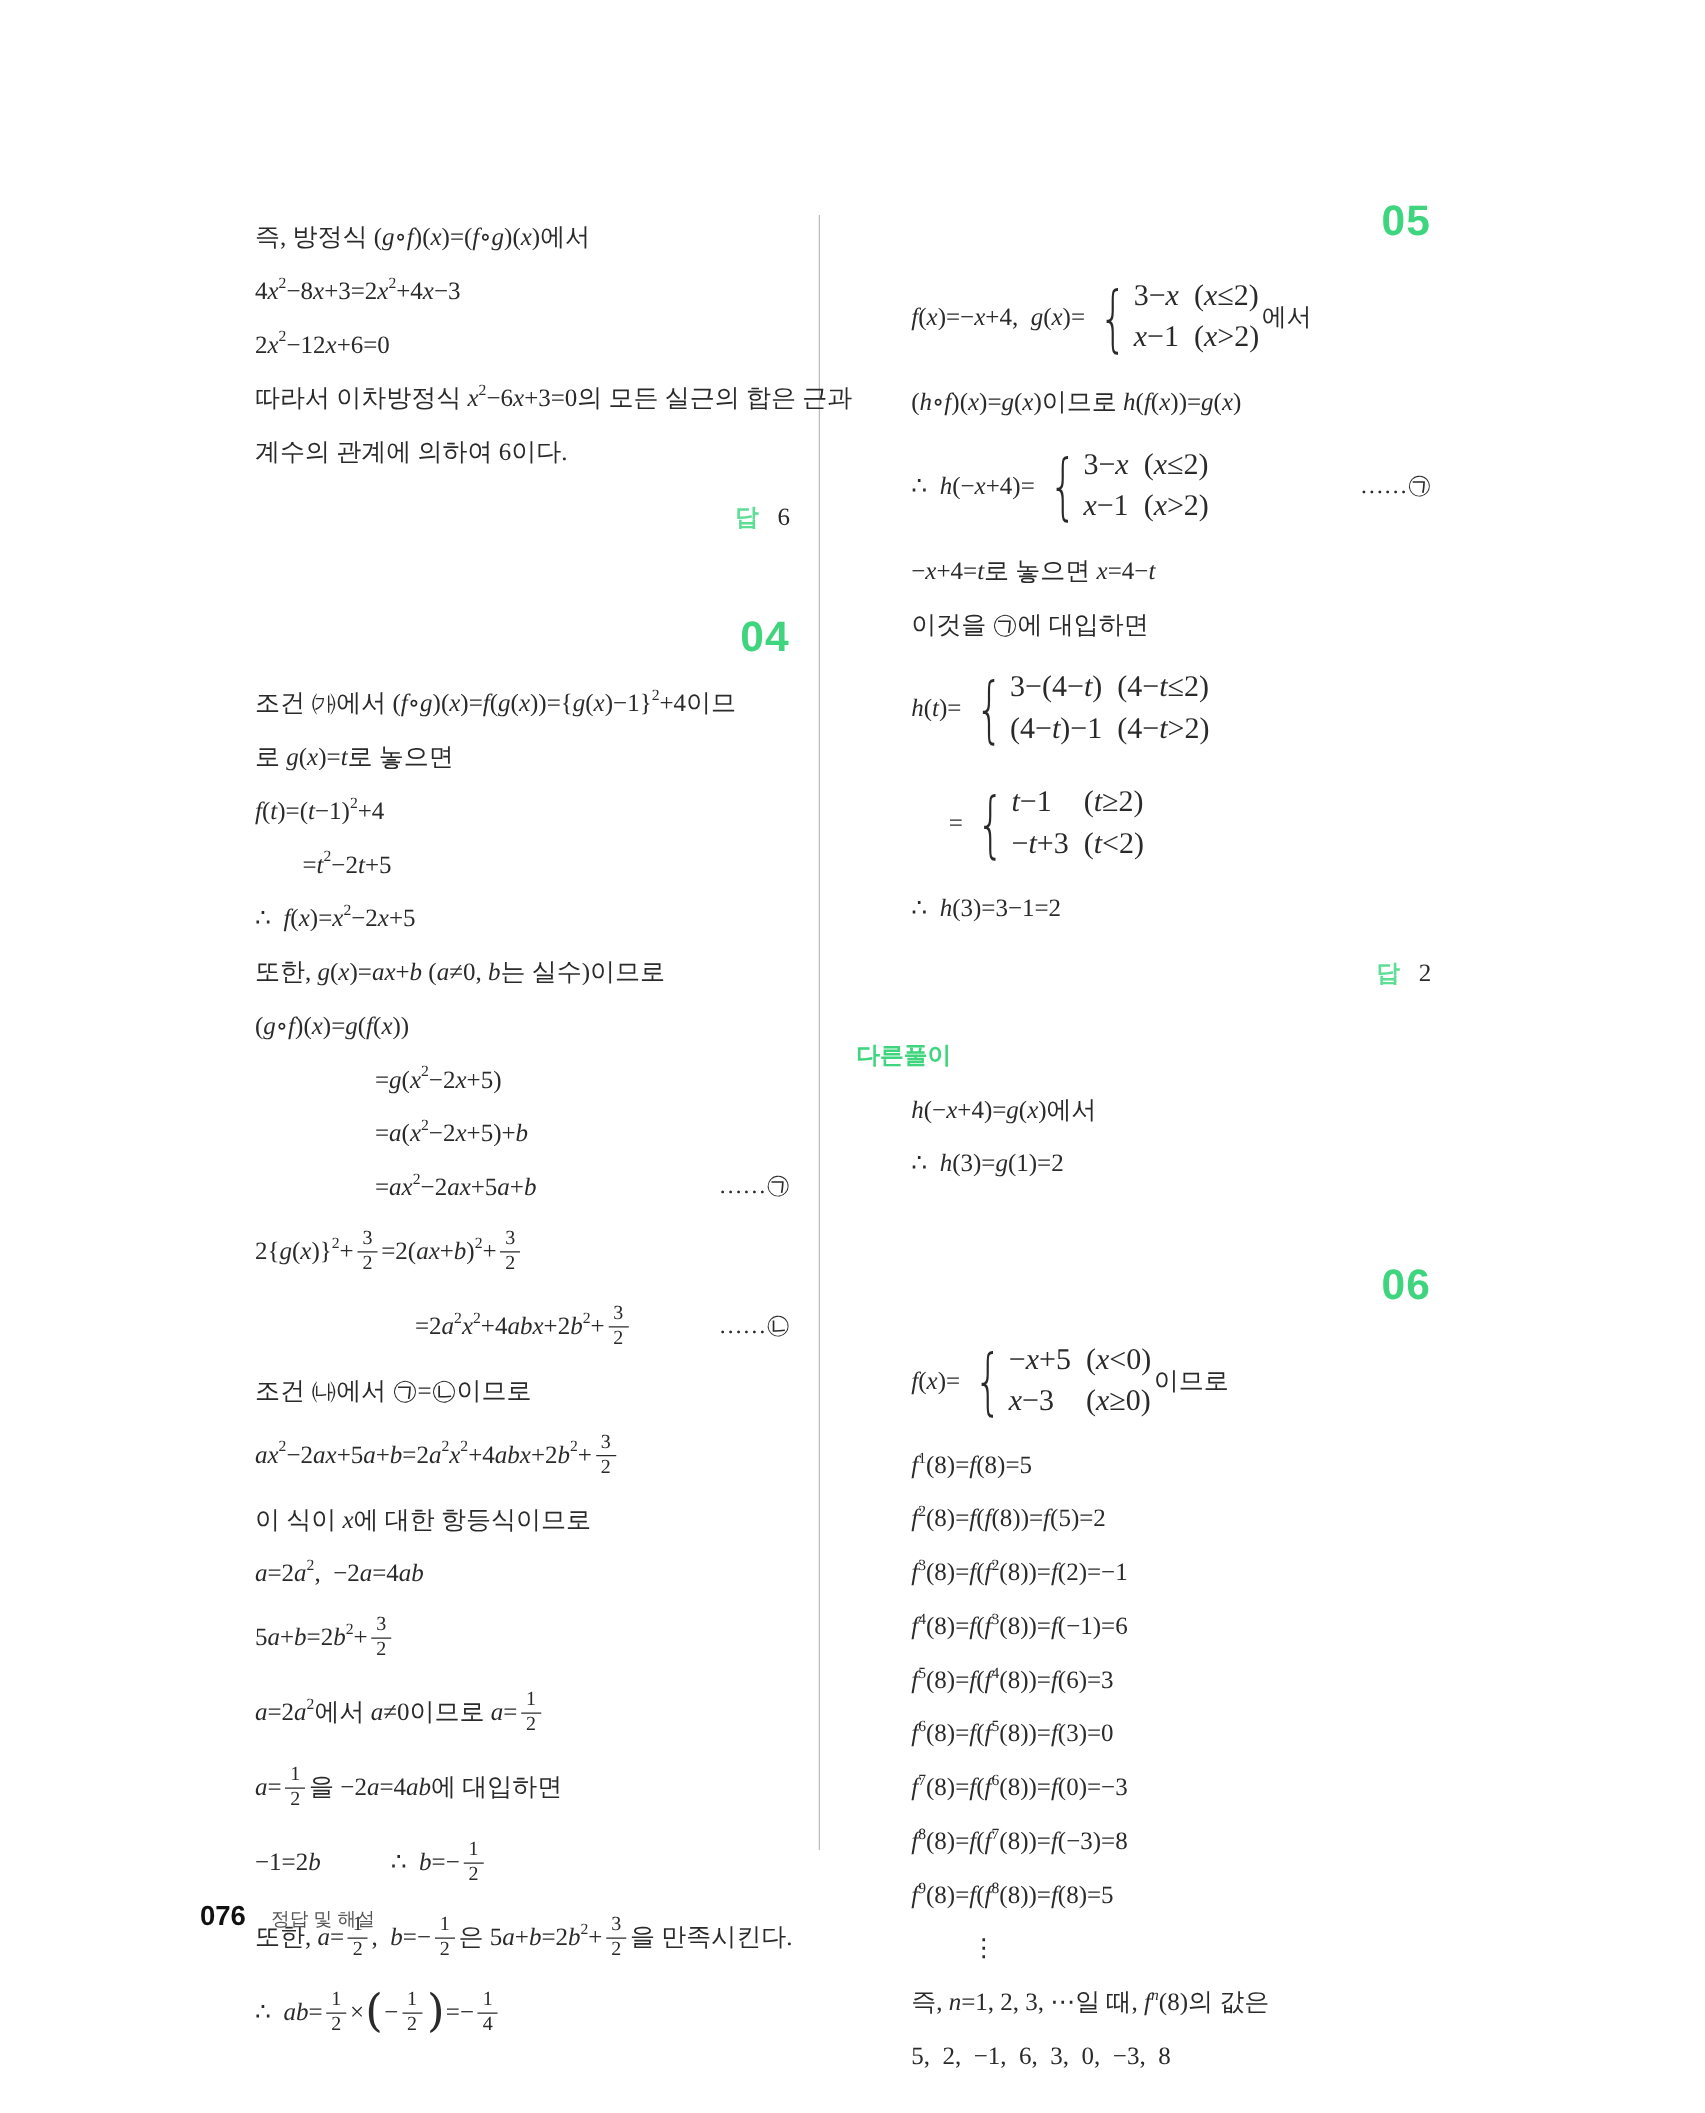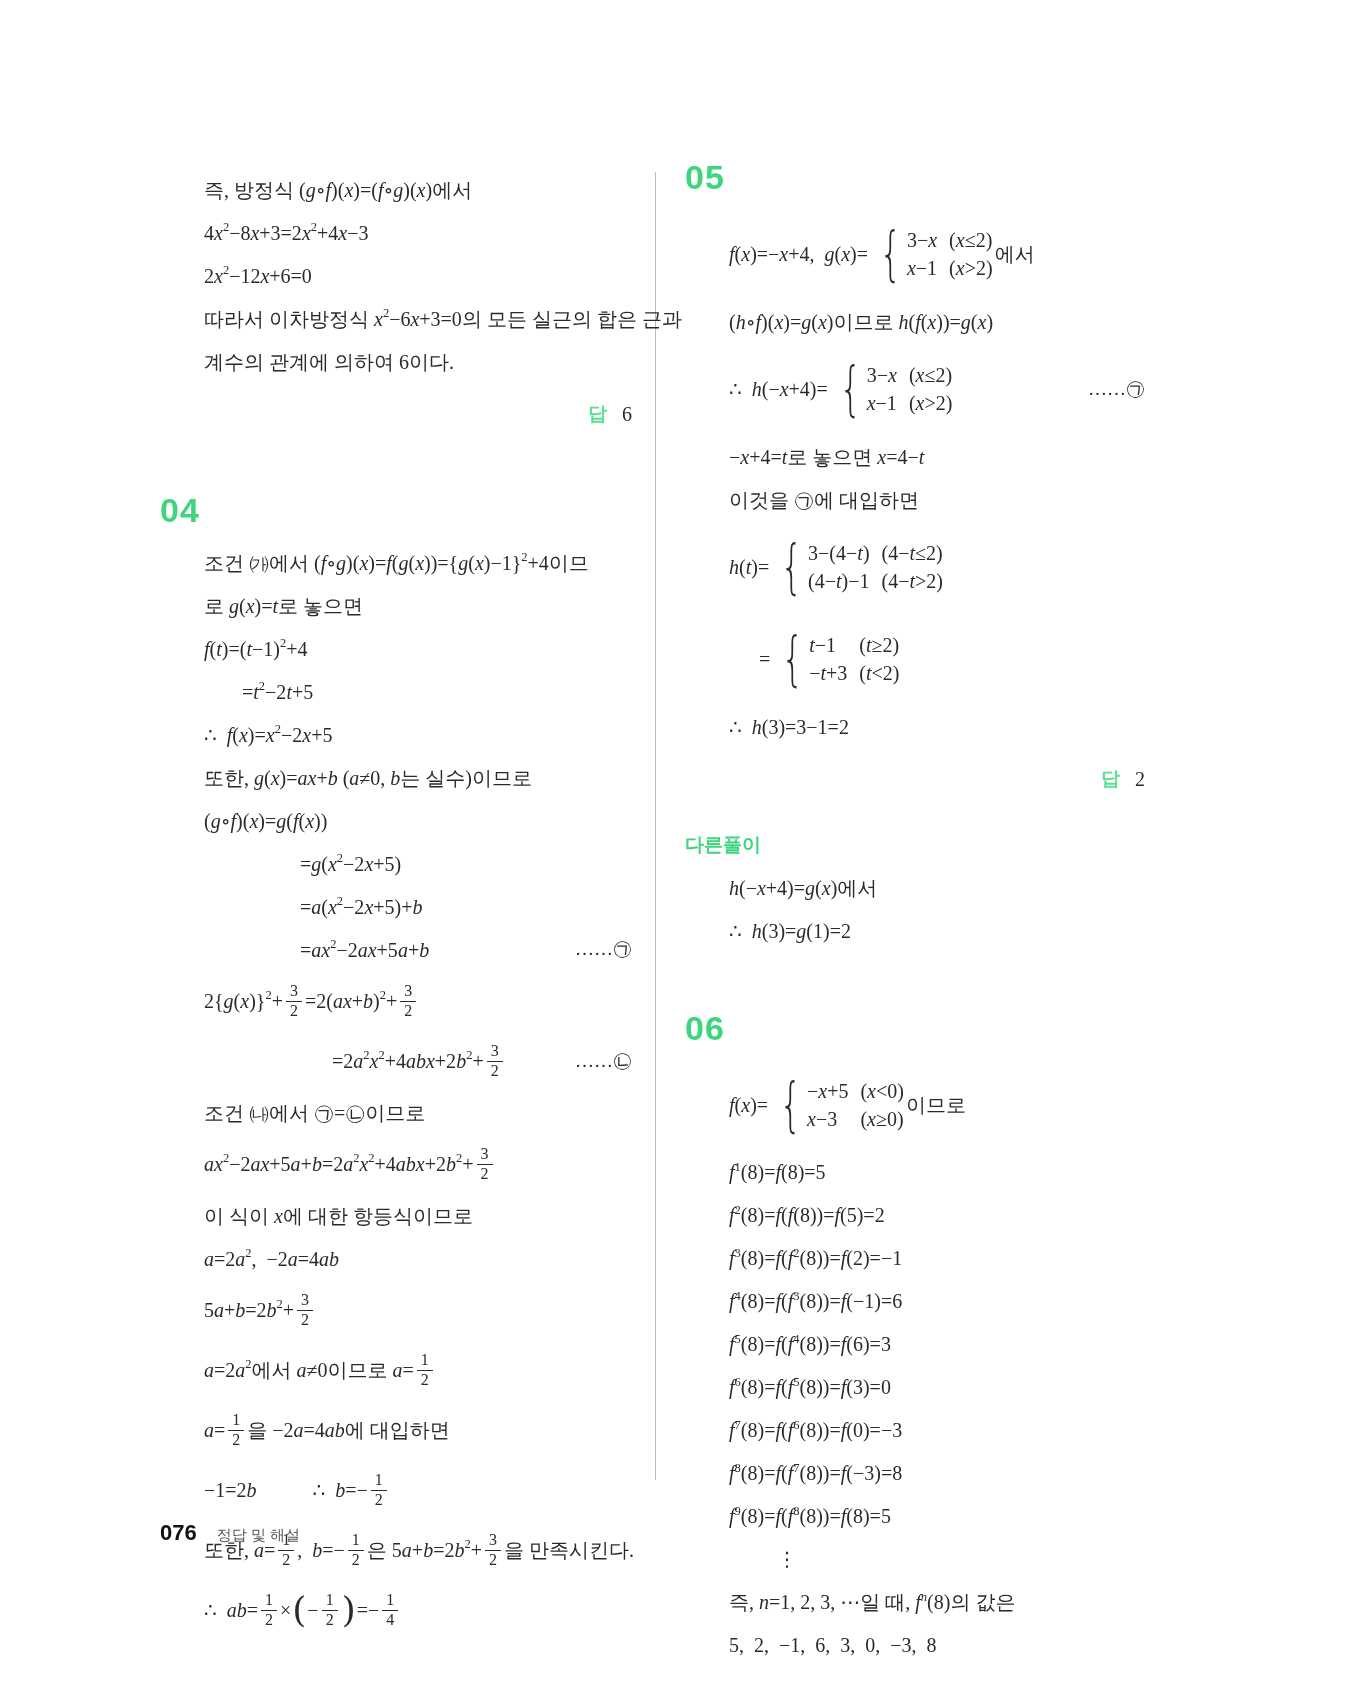--- a/index.html
+++ b/index.html
@@ -13,21 +13,21 @@
     font-family:"Liberation Serif","DejaVu Serif",serif;color:var(--ink);
     overflow:hidden;
   }
   .col{position:absolute;}
   #col-left{left:160px;top:168px;width:472px;}
   #col-right{left:685px;top:160px;width:460px;}
   .divider{position:absolute;left:655px;top:172px;width:1px;height:1308px;background:#bcbcbc;}
 
   .sec-h{
     color:var(--accent);font-family:"Liberation Sans","DejaVu Sans",sans-serif;
-    font-weight:700;font-size:34px;letter-spacing:1px;margin:58px 0 14px 0;line-height:1;
+    font-weight:700;font-size:34px;letter-spacing:1px;margin:58px 0 14px 0;line-height:1;text-align:right;
   }
   .section:first-child .sec-h{margin-top:0;}
   .sub-h{
     color:var(--accent);font-family:"Liberation Sans","DejaVu Sans",sans-serif;
     font-weight:700;font-size:19px;margin:34px 0 10px 0;line-height:1.2;
   }
   .line{
     display:flex;align-items:center;min-height:43px;white-space:pre;
     font-size:20px;line-height:1.2;margin-left:44px;
   }
@@ -45,21 +45,21 @@
     font-family:"Liberation Serif","DejaVu Serif",serif;
   }
   .fr .fn{padding:0 4px;}
   .fr .fd{border-top:1.3px solid var(--ink);padding:0 4px;}
 
   .cases{display:inline-flex;align-items:center;margin:4px 2px 4px 4px;}
   .cases .br{
     font-family:"DejaVu Sans",sans-serif;font-weight:300;font-size:58px;
     transform:scaleX(.6);line-height:.8;margin-right:-2px;
   }
-  .cases .rows{display:grid;grid-template-columns:auto auto;column-gap:12px;row-gap:4px;font-size:20px;}
+  .cases .rows{display:grid;grid-template-columns:auto auto;column-gap:12px;row-gap:4px;font-size:24px;}
   .bp{font-size:36px;font-weight:300;line-height:1;margin:0 1px;font-family:"DejaVu Serif",serif;}
 
   .ans{display:flex;justify-content:flex-end;align-items:center;gap:15px;min-height:42px;margin-top:10px;}
   .ans .al{
     color:var(--ans-label);font-family:"Liberation Sans","DejaVu Sans",sans-serif;
     font-weight:700;font-size:19px;
   }
   .ans .av{font-size:20px;font-family:"Liberation Serif","DejaVu Serif","DejaVu Sans",serif;}
 
   #footer{position:absolute;left:160px;top:1520px;display:flex;align-items:baseline;gap:20px;}

